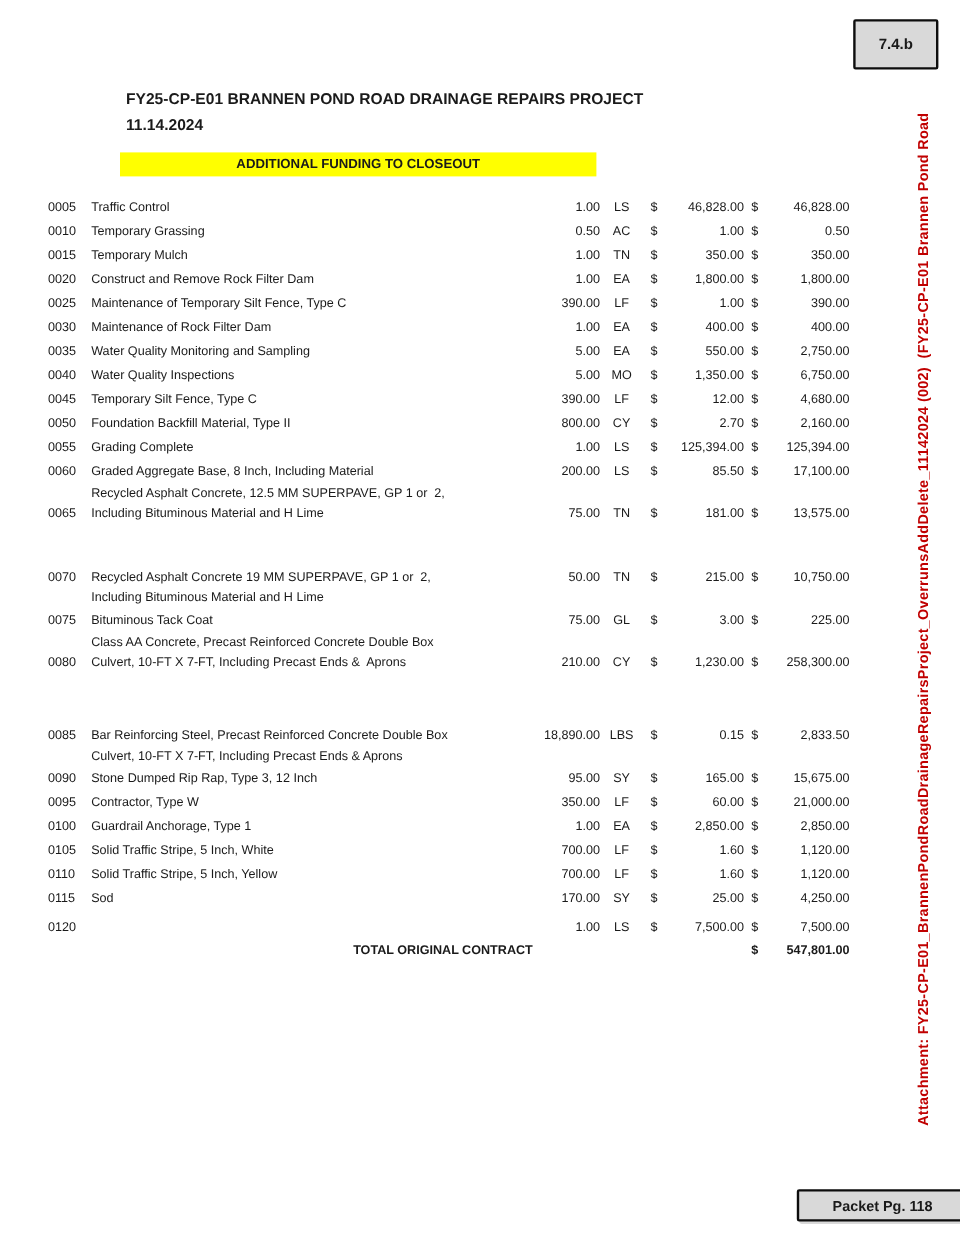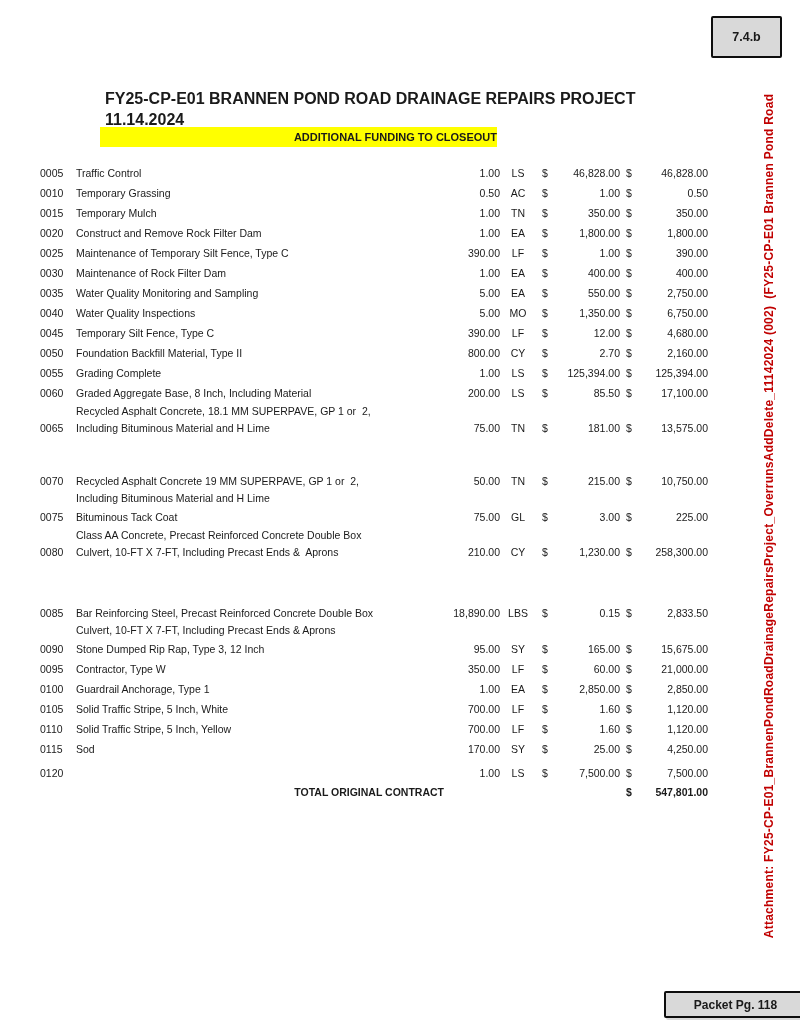--- a/index.html
+++ b/index.html
@@ -9,24 +9,24 @@
     font-family:"Liberation Sans", sans-serif;
   }
   .corner-box{
     position:absolute;box-sizing:border-box;
     background:#d9d9d9;border:2px solid #0d0d0d;border-radius:2px;
     display:flex;align-items:center;justify-content:center;
     font-weight:bold;
   }
   .tag-box{left:711px;top:16px;width:71px;height:42px;font-size:12.5px;}
   .packet-box{left:664px;top:991px;width:143px;height:27px;font-size:12px;box-shadow:2px 2px 0 rgba(0,0,0,0.15);}
-  .title-block{position:absolute;left:105px;top:88px;font-weight:bold;font-size:16px;line-height:21px;}
+  .title-block{position:absolute;left:105px;top:72px;font-weight:bold;font-size:13px;line-height:21px;}
   .banner{
     position:absolute;left:100px;top:127px;width:397px;height:20px;
-    font-weight:bold;font-size:11px;line-height:20px;text-align:right;
+    font-weight:bold;font-size:11px;line-height:20px;text-align:center;
   }
   .table{position:absolute;left:40px;top:163px;width:668px;font-size:10.5px;}
   .thead{
     display:grid;grid-template-columns:36px 376px 48px 36px 84px 88px;
     font-weight:bold;line-height:20px;position:relative;margin-bottom:1px;
   }
   .thead .hc{text-align:center;}
   .thead .hc-item{text-align:left;}
   .head-caret{position:absolute;left:34px;top:-1px;width:1px;height:23px;background:#000;}
   .tr{
@@ -209,21 +209,21 @@
           <div class="cell-qty">200.00</div>
           <div class="cell-unit">LS</div>
           <div class="cell-cur">$</div>
           <div class="cell-price">85.50</div>
           <div class="cell-cur">$</div>
           <div class="cell-amount">17,100.00</div>
         </div>
         <div class="tr multi item-bottom" style="margin-bottom: 36px;">
           <div class="cell-item">0065</div>
           <div class="cell-desc">
-            <div class="desc-line">Recycled Asphalt Concrete, 18.1 MM SUPERPAVE, GP 1 or  2,</div>
+            <div class="desc-line">Recycled Asphalt Concrete, 12.5 MM SUPERPAVE, GP 1 or  2,</div>
             <div class="desc-line">Including Bituminous Material and H Lime</div>
           </div>
           <div class="cell-qty">75.00</div>
           <div class="cell-unit">TN</div>
           <div class="cell-cur">$</div>
           <div class="cell-price">181.00</div>
           <div class="cell-cur">$</div>
           <div class="cell-amount">13,575.00</div>
         </div>
         <div class="tr multi item-top">

